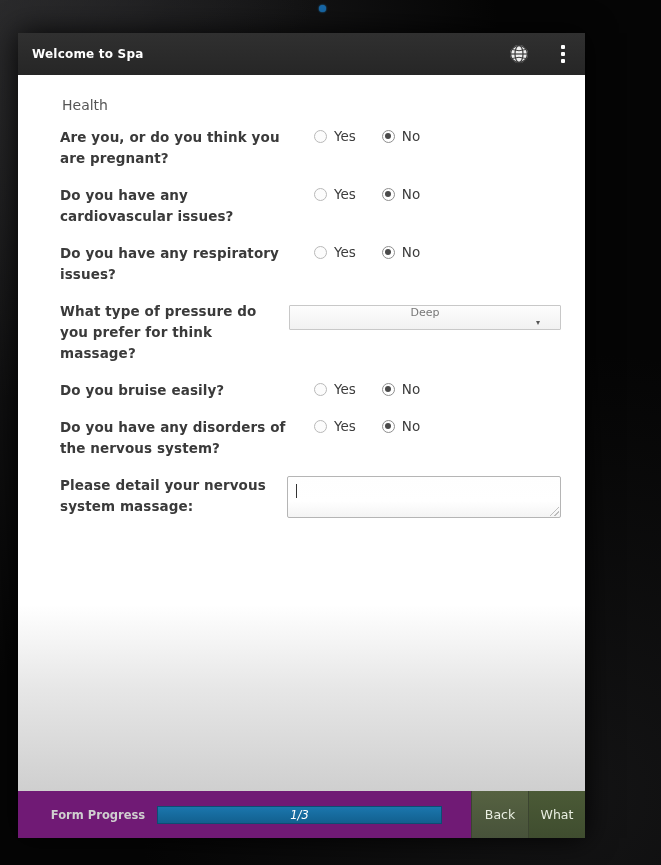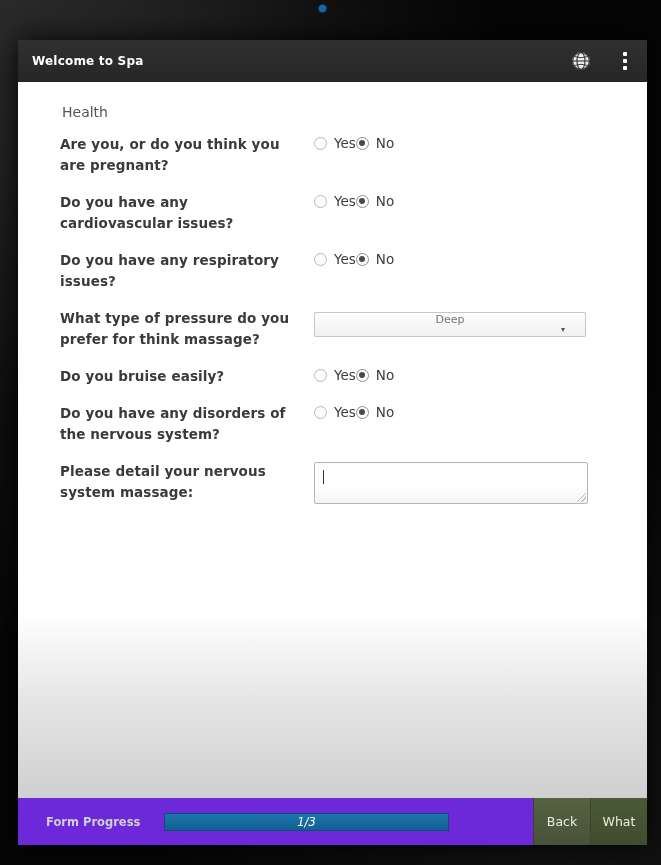--- a/index.html
+++ b/index.html
@@ -42,22 +42,22 @@
     height: 7px;
     border-radius: 50%;
     background: #1769aa;
     box-shadow: 0 0 2px #2a8fd8;
   }
 
   
   .device {
     position: absolute;
     left: 18px;
-    top: 40px;
-    width: 629px;
+    top: 33px;
+    width: 567px;
     height: 805px;
     background: #1b1b1b;
     box-shadow: 0 0 28px rgba(0,0,0,0.9);
   }
 
   .titlebar {
     position: relative;
     height: 42px;
     background: #2a2a2a;
     background: linear-gradient(180deg, #303030 0%, #262626 100%);
@@ -128,21 +128,21 @@
     font-weight: bold;
     letter-spacing: 0.1px;
   }
 
   .answers {
     display: flex;
     align-items: flex-start;
     padding-top: 1px;
   }
 
-  .radio-group { display: flex; align-items: flex-end; }
+  .radio-group { display: flex; align-items: flex-end; gap: 26px; }
   .radio-opt { display: flex; align-items: center; gap: 7px; }
   .radio {
     width: 13px;
     height: 13px;
     border-radius: 50%;
     border: 1px solid #b9b9b9;
     background: #fcfcfc;
     box-sizing: border-box;
     position: relative;
     flex: none;
@@ -218,25 +218,26 @@
     height: 9px;
     background:
       linear-gradient(135deg, transparent 0 45%, #bdbdbd 45% 55%, transparent 55% 100%),
       linear-gradient(135deg, transparent 0 70%, #bdbdbd 70% 80%, transparent 80% 100%);
   }
 
   
   .footer {
     position: relative;
     height: 47px;
-    background: #6d28d9;
-    display: flex;
-    align-items: center;
-    padding-left: 28px;
-    box-sizing: border-box;
+    background: #701a75;
+    display: flex;
+    align-items: center;
+    padding-left: 21px;
+    box-sizing: border-box;
+    text-align: center;
   }
   .progress-label {
     color: #cfcfcf;
     font-size: 11.5px;
     font-weight: bold;
     width: 118px;
   }
   .progress-track {
     position: relative;
     width: 285px;

